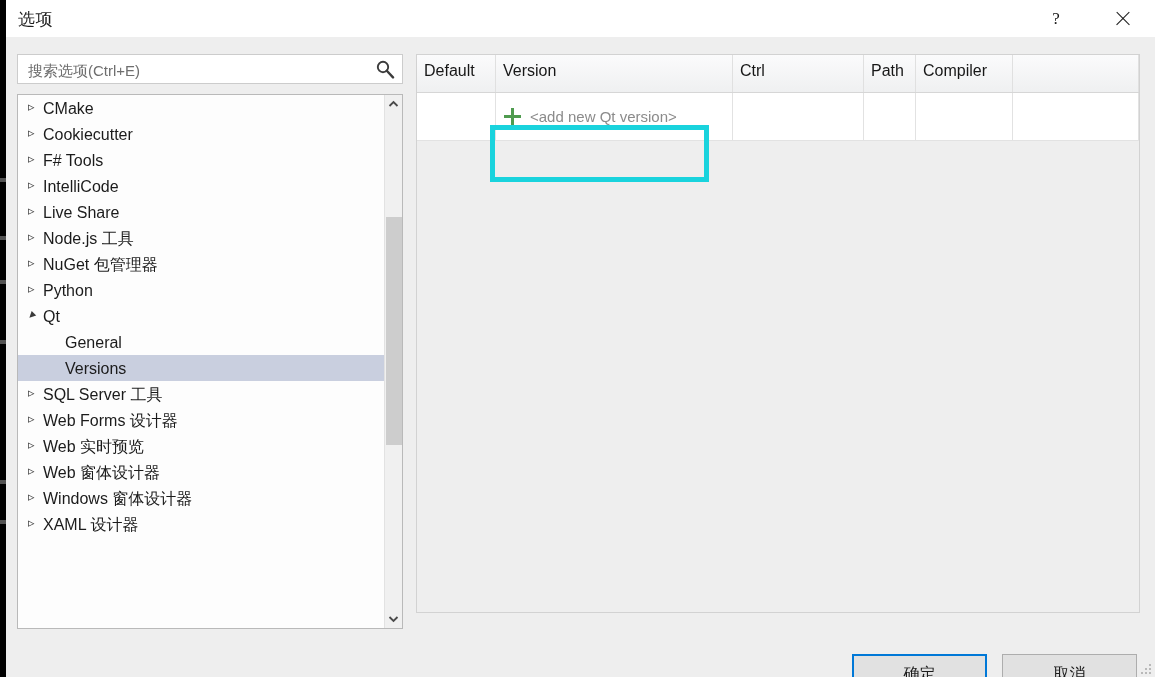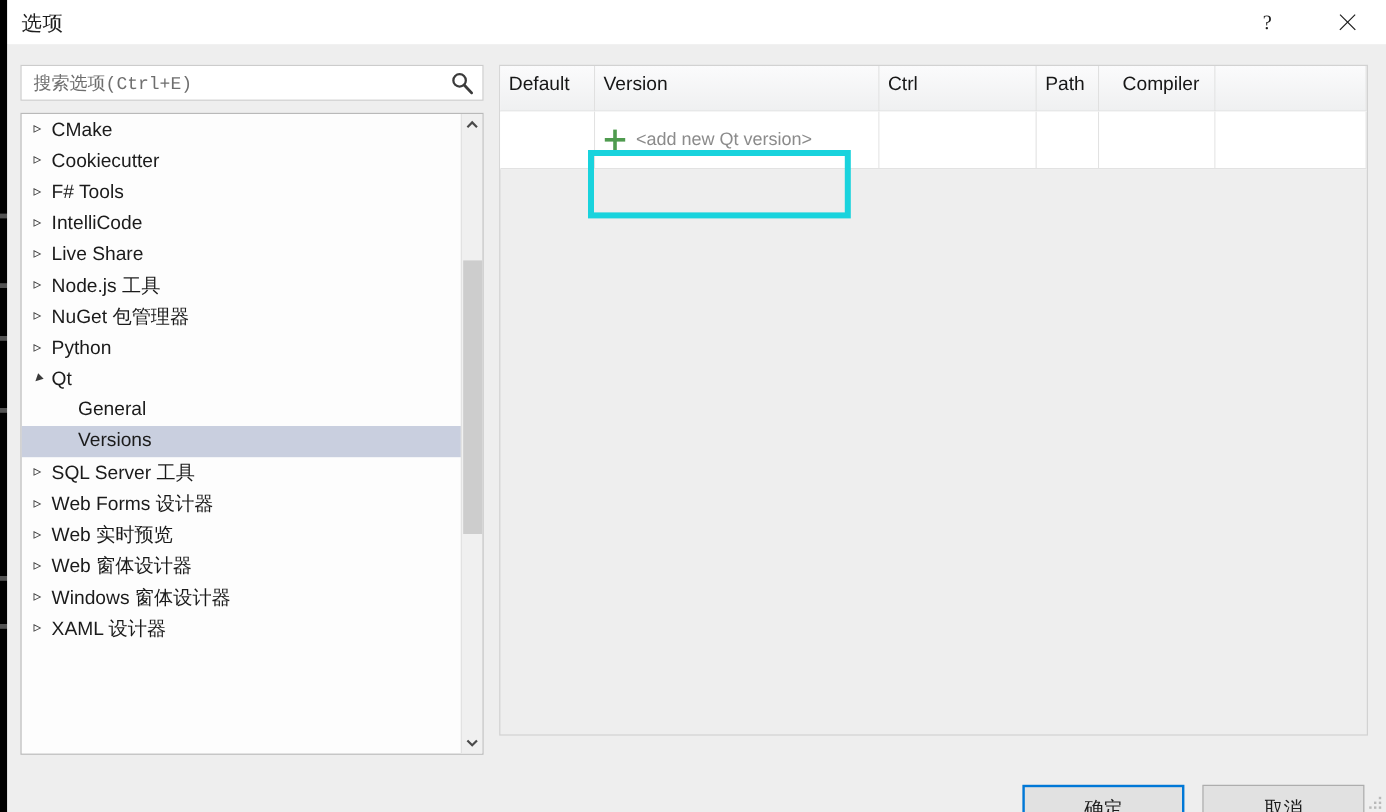--- a/index.html
+++ b/index.html
@@ -113,21 +113,21 @@
     border: 1px solid #cccccc;
     box-sizing: border-box;
   }
   #search-input {
     position: absolute;
     left: 8px; top: 0;
     width: 340px; height: 28px;
     border: 0;
     outline: none;
     background: transparent;
-    font-family: Liberation Mono, monospace;
+    font-family: Liberation Sans, sans-serif;
     font-size: 15px;
     color: #6e6e6e;
   }
   #search-input::placeholder { color: #6e6e6e; opacity: 1; }
   #search-icon {
     position: absolute;
     right: 7px; top: 4px;
     width: 20px; height: 20px;
   }
 
@@ -392,21 +392,21 @@
       </div>
     </div>
 
     <div id="table-panel">
       <div id="table">
         <div class="thead" id="table-head">
             <div class="th" style="width: 79px; flex: 0 0 79px;">Default</div>
             <div class="th" style="width: 237px; flex: 0 0 237px;">Version</div>
             <div class="th" style="width: 131px; flex: 0 0 131px;">Ctrl</div>
             <div class="th" style="width: 52px; flex: 0 0 52px;">Path</div>
-            <div class="th" style="width: 97px; flex: 0 0 97px; text-align: center;">Compiler</div>
+            <div class="th" style="width: 97px; flex: 0 0 97px;">Compiler</div>
             <div class="th" style="width: 126px; flex: 0 0 126px;"></div>
           </div>
         <div id="table-body">
             <div class="tbody-row">
               <div class="td" style="width: 79px; flex: 0 0 79px;"></div>
               <div class="td" style="width: 237px; flex: 0 0 237px;">
                 <div class="addrow-content">
                   <span id="plus-icon"></span>
                   <span id="add-version-label">&lt;add new Qt version&gt;</span>
                 </div>

